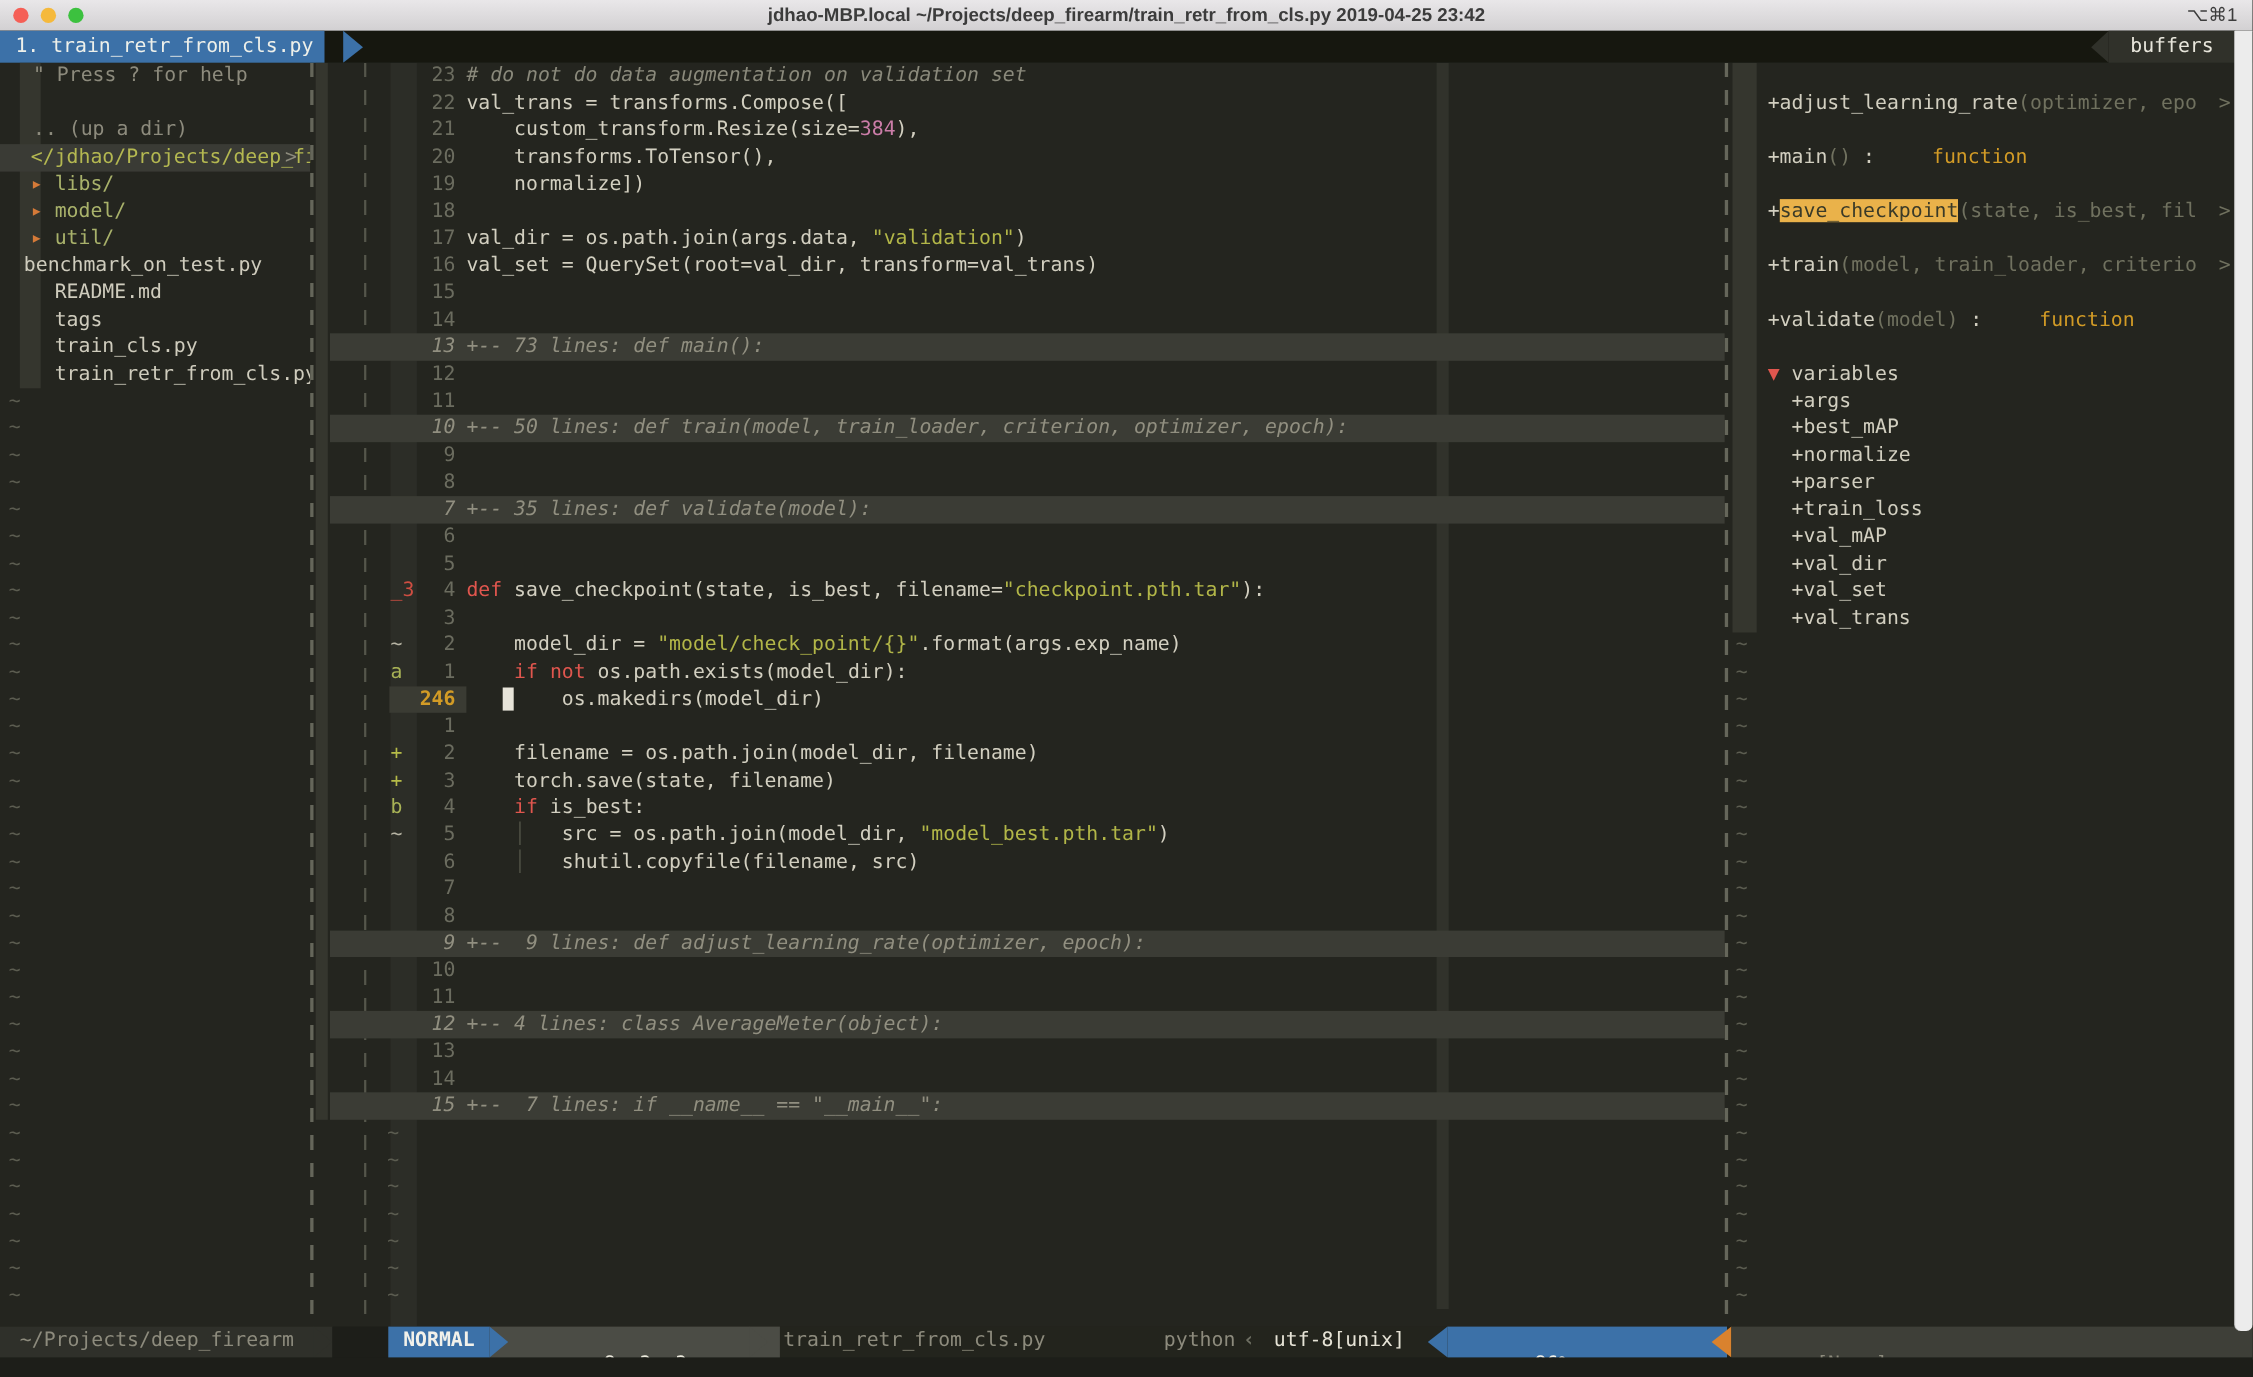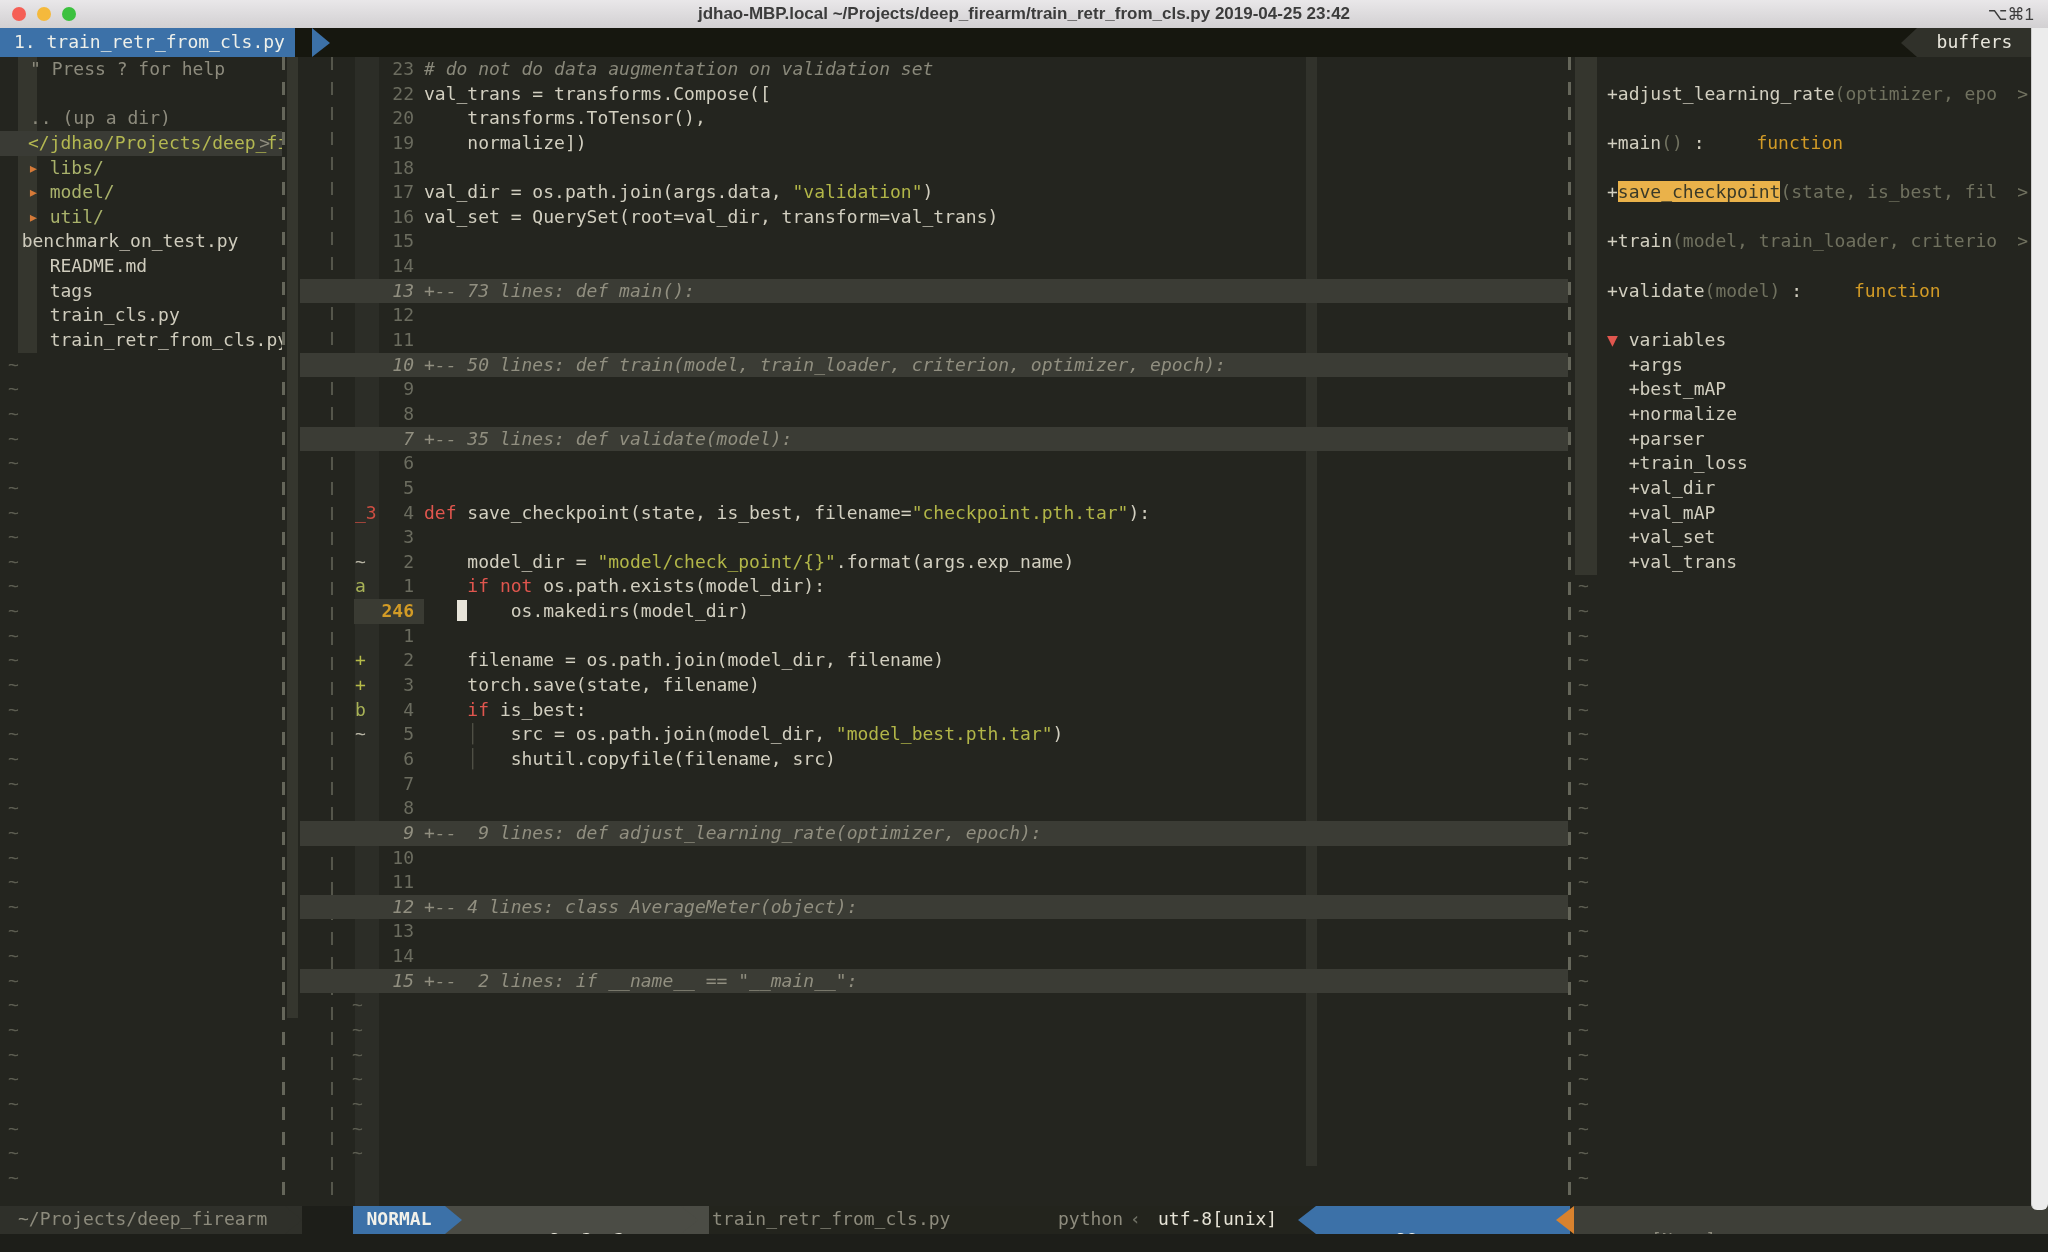--- a/index.html
+++ b/index.html
@@ -168,20 +168,21 @@
     <div class="vsep" style="left:282px;"></div>
 
     <div id="editor">
       <div class="thumb" style="left:5px;top:0;width:11px;height:961px;"></div>
       <div id="signcol-bg"></div>
       <div id="gutter-sep"></div>
       <div id="editor-rows">
         <div id="colorcolumn"></div>
       <div class="row"><span class="num">23</span><span class="txt"><span class="t-c"># do not do data augmentation on validation set</span></span></div>
           <div class="row"><span class="num">22</span><span class="txt"><span class="t-d">val_trans = transforms.Compose([</span></span></div>
+          <div class="row"><span class="num">21</span><span class="txt"><span class="t-d">    custom_transform.Resize(size=</span><span class="t-n">384</span><span class="t-d">),</span></span></div>
           <div class="row"><span class="num">20</span><span class="txt"><span class="t-d">    transforms.ToTensor(),</span></span></div>
           <div class="row"><span class="num">19</span><span class="txt"><span class="t-d">    normalize])</span></span></div>
           <div class="row"><span class="num">18</span><span class="txt"></span></div>
           <div class="row"><span class="num">17</span><span class="txt"><span class="t-d">val_dir = os.path.join(args.data, </span><span class="t-s">"validation"</span><span class="t-d">)</span></span></div>
           <div class="row"><span class="num">16</span><span class="txt"><span class="t-d">val_set = QuerySet(root=val_dir, transform=val_trans)</span></span></div>
           <div class="row"><span class="num">15</span><span class="txt"></span></div>
           <div class="row"><span class="num">14</span><span class="txt"></span></div>
           <div class="row fold"><span class="num">13</span><span class="txt foldtxt">+-- 73 lines: def main():</span></div>
           <div class="row"><span class="num">12</span><span class="txt"></span></div>
           <div class="row"><span class="num">11</span><span class="txt"></span></div>
@@ -203,21 +204,21 @@
           <div class="row"><span class="sign sg-gray">~</span><span class="num">5</span><span class="txt"><span class="t-d">    </span><span class="t-g">│</span><span class="t-d">   src = os.path.join(model_dir, </span><span class="t-s">"model_best.pth.tar"</span><span class="t-d">)</span></span></div>
           <div class="row"><span class="num">6</span><span class="txt"><span class="t-d">    </span><span class="t-g">│</span><span class="t-d">   shutil.copyfile(filename, src)</span></span></div>
           <div class="row"><span class="num">7</span><span class="txt"></span></div>
           <div class="row"><span class="num">8</span><span class="txt"></span></div>
           <div class="row fold"><span class="num">9</span><span class="txt foldtxt">+--  9 lines: def adjust_learning_rate(optimizer, epoch):</span></div>
           <div class="row"><span class="num">10</span><span class="txt"></span></div>
           <div class="row"><span class="num">11</span><span class="txt"></span></div>
           <div class="row fold"><span class="num">12</span><span class="txt foldtxt">+-- 4 lines: class AverageMeter(object):</span></div>
           <div class="row"><span class="num">13</span><span class="txt"></span></div>
           <div class="row"><span class="num">14</span><span class="txt"></span></div>
-          <div class="row fold"><span class="num">15</span><span class="txt foldtxt">+--  2 lines: if __name__ == "__main__":</span></div>
+          <div class="row fold"><span class="num">15</span><span class="txt foldtxt">+--  7 lines: if __name__ == "__main__":</span></div>
           <div class="row"><span class="tilde codetilde">~</span></div>
           <div class="row"><span class="tilde codetilde">~</span></div>
           <div class="row"><span class="tilde codetilde">~</span></div>
           <div class="row"><span class="tilde codetilde">~</span></div>
           <div class="row"><span class="tilde codetilde">~</span></div>
           <div class="row"><span class="tilde codetilde">~</span></div>
           <div class="row"><span class="tilde codetilde">~</span></div>
         </div>
     </div>
 
@@ -236,22 +237,22 @@
           <div class="row" style="padding-left: 35px;"><span class="t-plus">+train</span><span class="t-dim">(model, train_loader, criterio</span><span class="t-trunc">&gt;</span></div>
           <div class="row" style="padding-left: 35px;"></div>
           <div class="row" style="padding-left: 35px;"><span class="t-plus">+validate</span><span class="t-dim">(model)</span><span class="t-d"> : </span><span class="t-fn">function</span></div>
           <div class="row" style="padding-left: 35px;"></div>
           <div class="row" style="padding-left: 35px;"><span class="t-tri">▼ </span><span class="t-d">variables</span></div>
           <div class="row" style="padding-left: 35px;"><span class="t-plus">  +args</span></div>
           <div class="row" style="padding-left: 35px;"><span class="t-plus">  +best_mAP</span></div>
           <div class="row" style="padding-left: 35px;"><span class="t-plus">  +normalize</span></div>
           <div class="row" style="padding-left: 35px;"><span class="t-plus">  +parser</span></div>
           <div class="row" style="padding-left: 35px;"><span class="t-plus">  +train_loss</span></div>
+          <div class="row" style="padding-left: 35px;"><span class="t-plus">  +val_mAP</span></div>
           <div class="row" style="padding-left: 35px;"><span class="t-plus">  +val_dir</span></div>
-          <div class="row" style="padding-left: 35px;"><span class="t-plus">  +val_mAP</span></div>
           <div class="row" style="padding-left: 35px;"><span class="t-plus">  +val_set</span></div>
           <div class="row" style="padding-left: 35px;"><span class="t-plus">  +val_trans</span></div>
           <div class="row"><span class="tilde" style="padding-left: 6px;">~</span></div>
           <div class="row"><span class="tilde" style="padding-left: 6px;">~</span></div>
           <div class="row"><span class="tilde" style="padding-left: 6px;">~</span></div>
           <div class="row"><span class="tilde" style="padding-left: 6px;">~</span></div>
           <div class="row"><span class="tilde" style="padding-left: 6px;">~</span></div>
           <div class="row"><span class="tilde" style="padding-left: 6px;">~</span></div>
           <div class="row"><span class="tilde" style="padding-left: 6px;">~</span></div>
           <div class="row"><span class="tilde" style="padding-left: 6px;">~</span></div>

